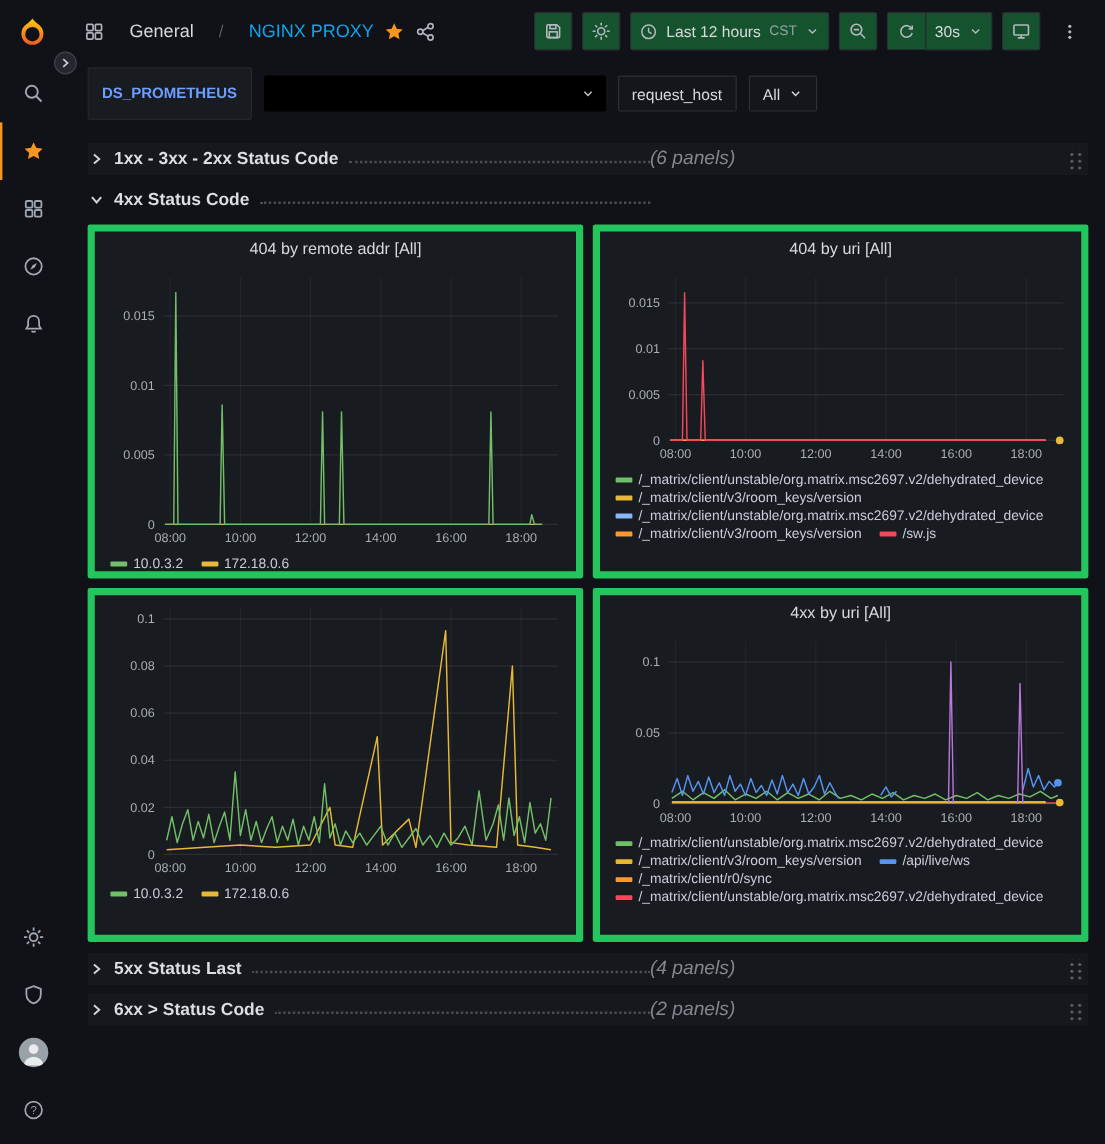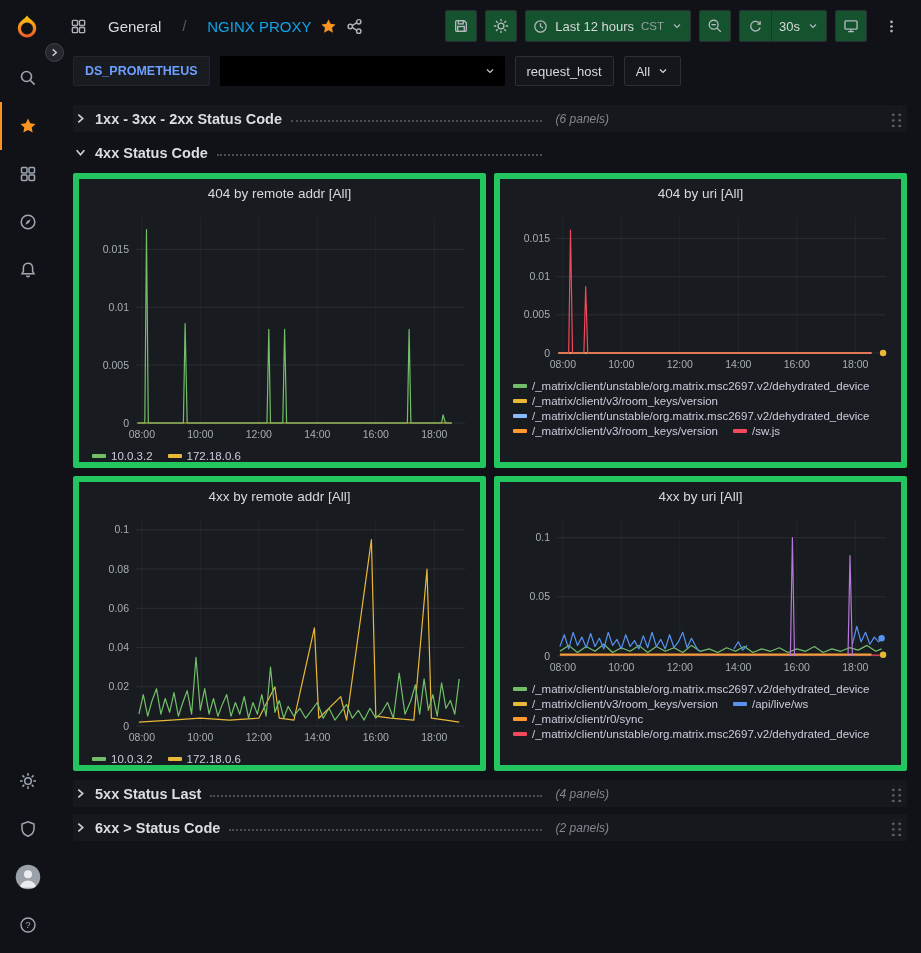--- a/index.html
+++ b/index.html
@@ -38,36 +38,36 @@
               color:#b4b8bf; font-size:13px; cursor:pointer; white-space:nowrap; }
   .tool-btn .lbl { color:#d8d9da; }
   .tool-btn .tz { color:#9aa0a8; font-size:11.5px; }
   .btn-group { display:flex; }
   .btn-group .tool-btn:first-child { border-radius:2px 0 0 2px; border-right:none; }
   .btn-group .tool-btn:last-child { border-radius:0 2px 2px 0; }
   .ghost { background:transparent; border-color:transparent; }
 
   
   .subnav { display:flex; align-items:center; gap:10px; padding:4px 14px 10px 19px; flex:none; }
-  .var-label { height:30px; display:flex; align-items:center; padding:0 11px; background:#181b1f;
+  .var-label { height:44px; display:flex; align-items:center; padding:0 11px; background:#181b1f;
                border:1px solid #24262d; border-radius:2px; color:#6e9fff; font-weight:bold; font-size:12.5px; cursor:pointer; }
   .redacted-select { width:285px; height:30px; background:#000; border-radius:2px; display:flex; align-items:center;
                      justify-content:flex-end; padding:0 9px; color:#c7c9ce; cursor:pointer; }
   .chip { height:30px; padding:0 11px; border:1px solid #2c2f36; background:#15161b; display:flex; gap:7px;
           align-items:center; font-size:13px; color:#d8d9da; border-radius:2px; cursor:pointer; }
 
   
   .content { flex:1; padding:2px 14px 0 19px; overflow:hidden; }
   .row-header { display:flex; align-items:center; height:27px; margin:7px 0; cursor:pointer; position:relative; padding:0 20px 0 2px; }
   .row-header.collapsed { background:#17181e; }
   .row-chevron { width:20px; flex:none; color:#d0d2d6; display:flex; align-items:center; }
   .row-left { display:flex; align-items:center; width:55%; min-width:0; }
   .row-title { font-weight:bold; font-size:14.5px; color:#dcdde0; white-space:nowrap; }
   .leader { flex:1; margin:0 0 4px 9px; border-bottom:2px dotted #4a4d55; height:11px; min-width:20px; }
-  .row-count { font-style:italic; color:#82868d; font-size:12px; margin-left:14px; white-space:nowrap; }
+  .row-count { font-style:italic; color:#82868d; font-size:16px; white-space:nowrap; }
   .row-handle { position:absolute; right:5px; top:50%; transform:translateY(-50%); width:13px; height:17px;
                 background-image:radial-gradient(circle,#5a5e66 1.3px,transparent 1.45px);
                 background-size:6.5px 5.6px; background-position:1px 1.5px; cursor:grab; }
 
   .panels-grid { display:grid; grid-template-columns:1fr 1fr; gap:8px; margin:3px 0 9px; }
   .panel { background:#181b1f; border:6px solid #22c55e; border-radius:2px; height:295px; overflow:hidden;
            display:flex; flex-direction:column; }
   .panel-header { height:28px; flex:none; display:flex; align-items:center; justify-content:center;
                   font-size:13.5px; font-weight:500; color:#d8d9da; cursor:pointer; }
   .panel-body { padding:0 11px; flex:1; display:flex; flex-direction:column; min-height:0; }
@@ -397,21 +397,20 @@
                   <span>/_matrix/client/v3/room_keys/version</span>
                 </span>
                 <span class="legend-item">
                   <span class="legend-marker" style="background:#f2495c"></span>
                   <span>/sw.js</span>
                 </span>
               </div>
           </div>
         </div>
         <div class="panel">
-          <div class="panel-header">4xx by remote addr [All]</div>
           <div class="panel-body">
             <svg class="chart" viewBox="0 0 389 240" width="389" height="240">
                 <line class="grid-vline" x1="51.848888888888894" x2="51.848888888888894" y1="10" y2="216"></line>
                 <text class="xtick" x="51.848888888888894" y="231">08:00</text>
                 <line class="grid-vline" x1="110.33777777777779" x2="110.33777777777779" y1="10" y2="216"></line>
                 <text class="xtick" x="110.33777777777779" y="231">10:00</text>
                 <line class="grid-vline" x1="168.82666666666665" x2="168.82666666666665" y1="10" y2="216"></line>
                 <text class="xtick" x="168.82666666666665" y="231">12:00</text>
                 <line class="grid-vline" x1="227.31555555555556" x2="227.31555555555556" y1="10" y2="216"></line>
                 <text class="xtick" x="227.31555555555556" y="231">14:00</text>

